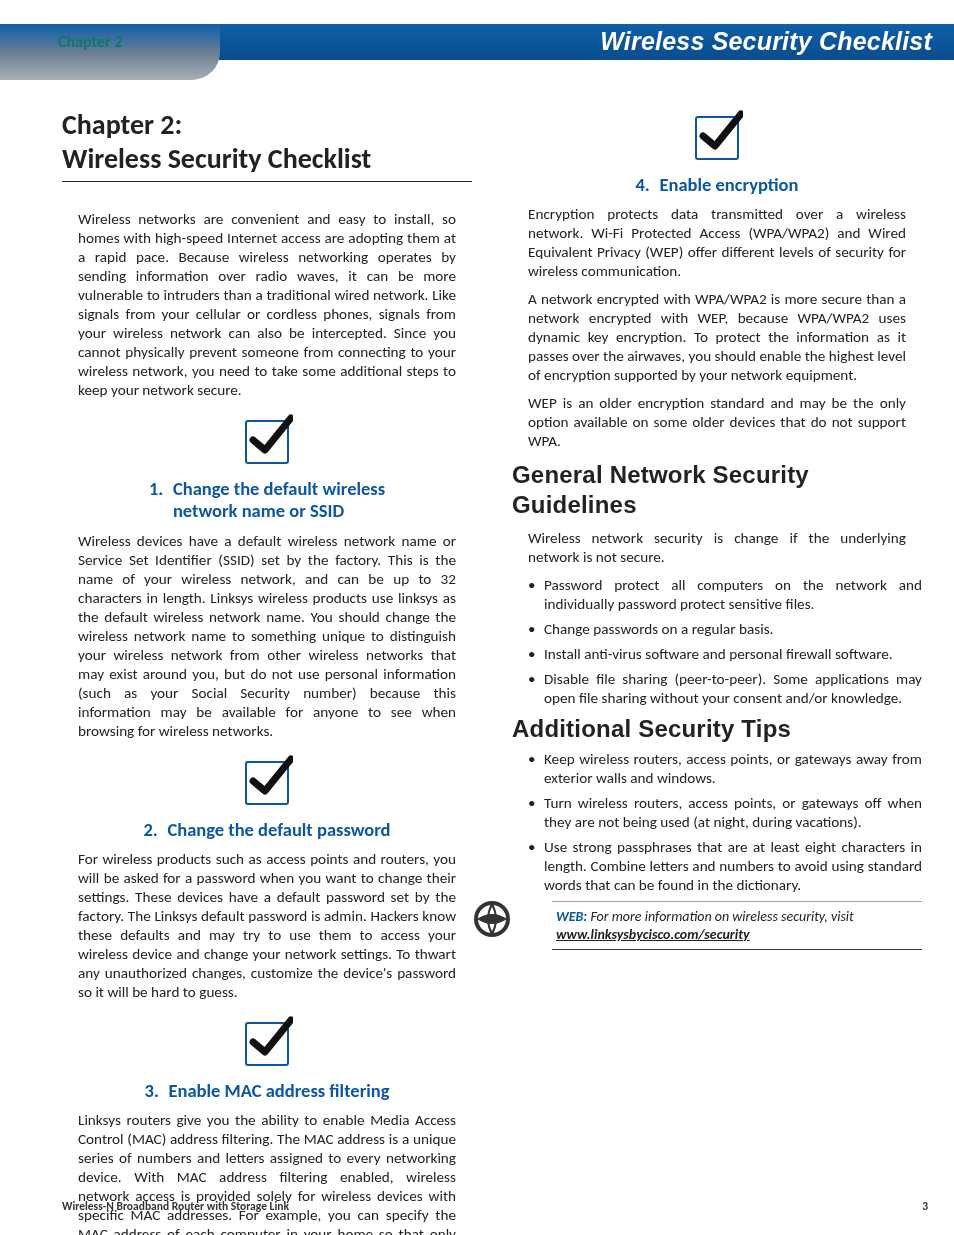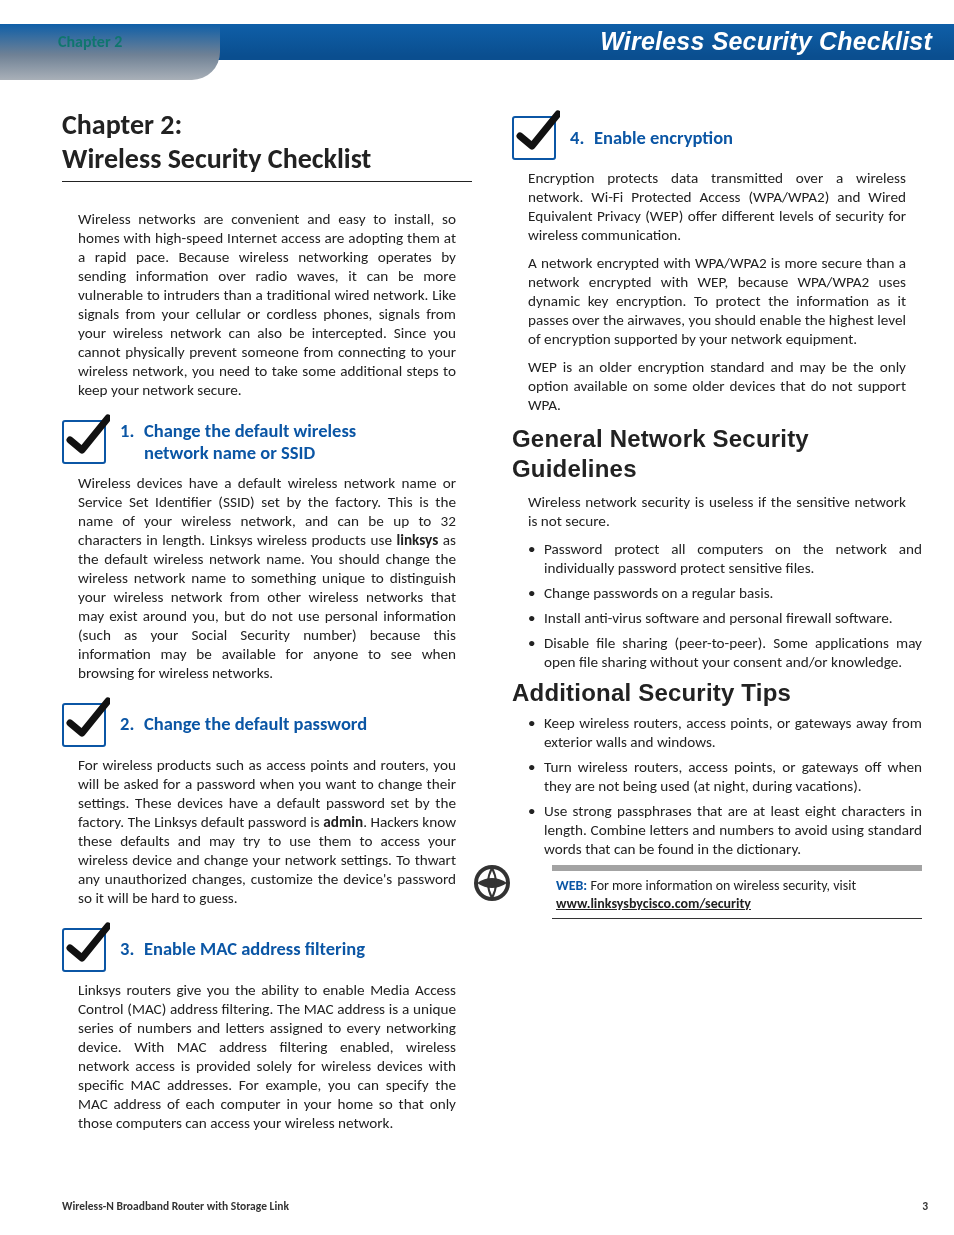--- a/index.html
+++ b/index.html
@@ -59,20 +59,21 @@
   }
   .just { text-align: justify; }
   p { margin: 9px 16px; }
 
   .sec-head {
     display: flex;
     align-items: center;
     gap: 14px;
     margin-top: 20px;
     margin-bottom: 8px;
+    flex-direction: column;
   }
   .sec-head.top { margin-top: 8px; }
   .sec-head h3 {
     color: #0b56a5;
     font-size: 18.5px;
     font-weight: 700;
     line-height: 1.2;
   }
   .sec-head h3 .num { display:inline-block; width:24px; }
   .sec-head .indent2 { padding-left: 24px; display:block; }
@@ -99,42 +100,43 @@
   ul.sec { list-style: none; padding-left: 16px; margin: 6px 0; }
   ul.sec li { position: relative; padding-left: 16px; margin: 6px 0; text-align: justify; }
   ul.sec li::before {
     content: "•";
     position: absolute; left: 0; top: 0;
     font-size: 15px;
   }
 
   .note {
     display:flex; gap:12px;
-    border-top:6px solid #a3a3a3;
+    border-top:1px solid #a3a3a3;
     border-bottom:1px solid #333;
     padding:6px 4px;
     margin-top:4px;
     margin-left: 40px;
+    font-style: italic;
   }
   .note .txt { font-size:14px; line-height:1.25; }
   .note .txt b { color:#0b56a5; }
   .note .txt a { color:#222; text-decoration: underline; font-weight:700; }
   .globe-svg { position:absolute; left:-40px; top:-2px; width:40px; height:40px; }
   .note-wrap { position:relative; }
 
   .footer {
     position: absolute;
     bottom: 22px;
     left: 62px; right: 26px;
     display:flex; justify-content: space-between;
     font-size: 11.5px;
     font-weight: 700;
     color:#333;
   }
-  b.inline { font-weight:700; }
+  b.inline { font-weight:400; }
 </style>
 </head>
 <body>
 
 <div class="header-bar"></div>
 <div class="header-tab"></div>
 <div class="header-chapter">Chapter 2</div>
 <div class="header-title">Wireless Security Checklist</div>
 
 <div class="page">
@@ -192,21 +194,21 @@
               <path d="M4 26 L16 36 L42 4" stroke="#111" stroke-width="7" fill="none" stroke-linecap="round" stroke-linejoin="round"></path>
             </svg>
         </div>
         <h3><span class="num">4.</span><span>Enable encryption</span></h3>
       </div>
       <p class="just">Encryption protects data transmitted over a wireless network. Wi-Fi Protected Access (WPA/WPA2) and Wired Equivalent Privacy (WEP) offer different levels of security for wireless communication.</p>
       <p class="just">A network encrypted with WPA/WPA2 is more secure than a network encrypted with WEP, because WPA/WPA2 uses dynamic key encryption. To protect the information as it passes over the airwaves, you should enable the highest level of encryption supported by your network equipment.</p>
       <p class="just">WEP is an older encryption standard and may be the only option available on some older devices that do not support WPA.</p>
 
       <h2>General Network Security Guidelines</h2>
-      <p class="just">Wireless network security is useless if the sensitive network is not secure.</p>
+      <p class="just">Wireless network security is change if the underlying network is not secure.</p>
       <ul class="sec">
         <li>Password protect all computers on the network and individually password protect sensitive files.</li>
         <li>Change passwords on a regular basis.</li>
         <li>Install anti-virus software and personal firewall software.</li>
         <li>Disable file sharing (peer-to-peer). Some applications may open file sharing without your consent and/or knowledge.</li>
       </ul>
 
       <h2>Additional Security Tips</h2>
       <ul class="sec">
         <li>Keep wireless routers, access points, or gateways away from exterior walls and windows.</li>

